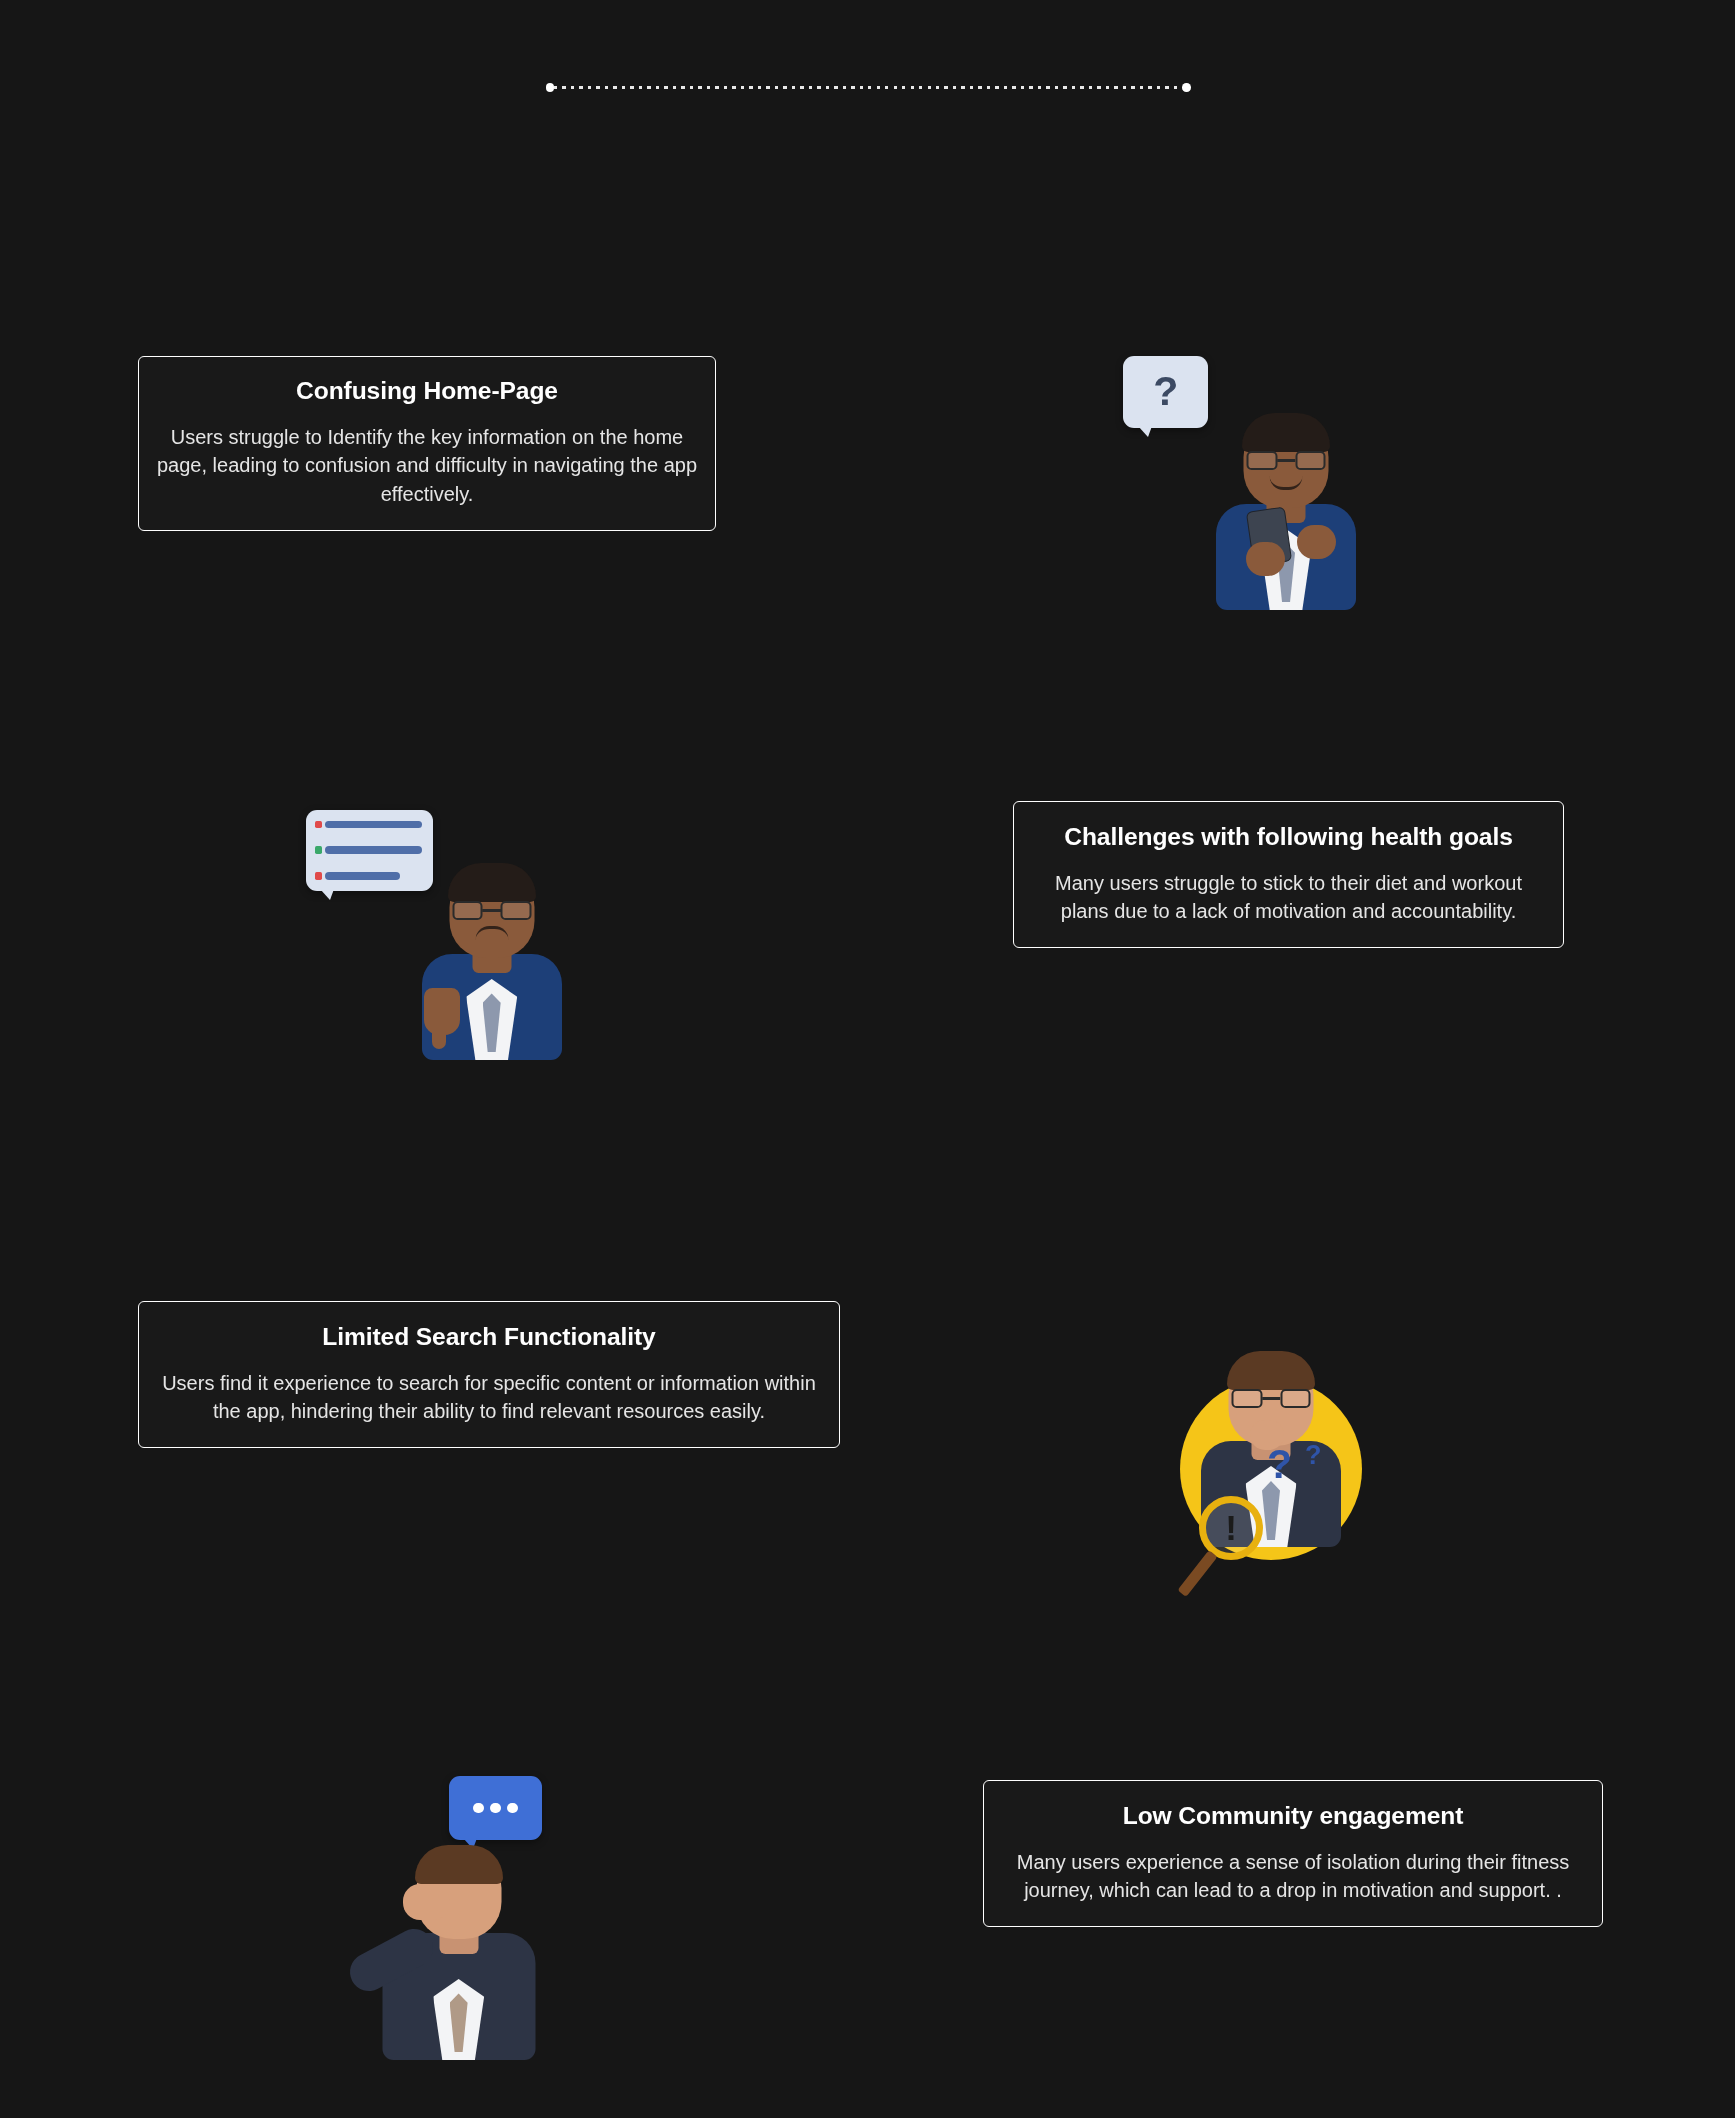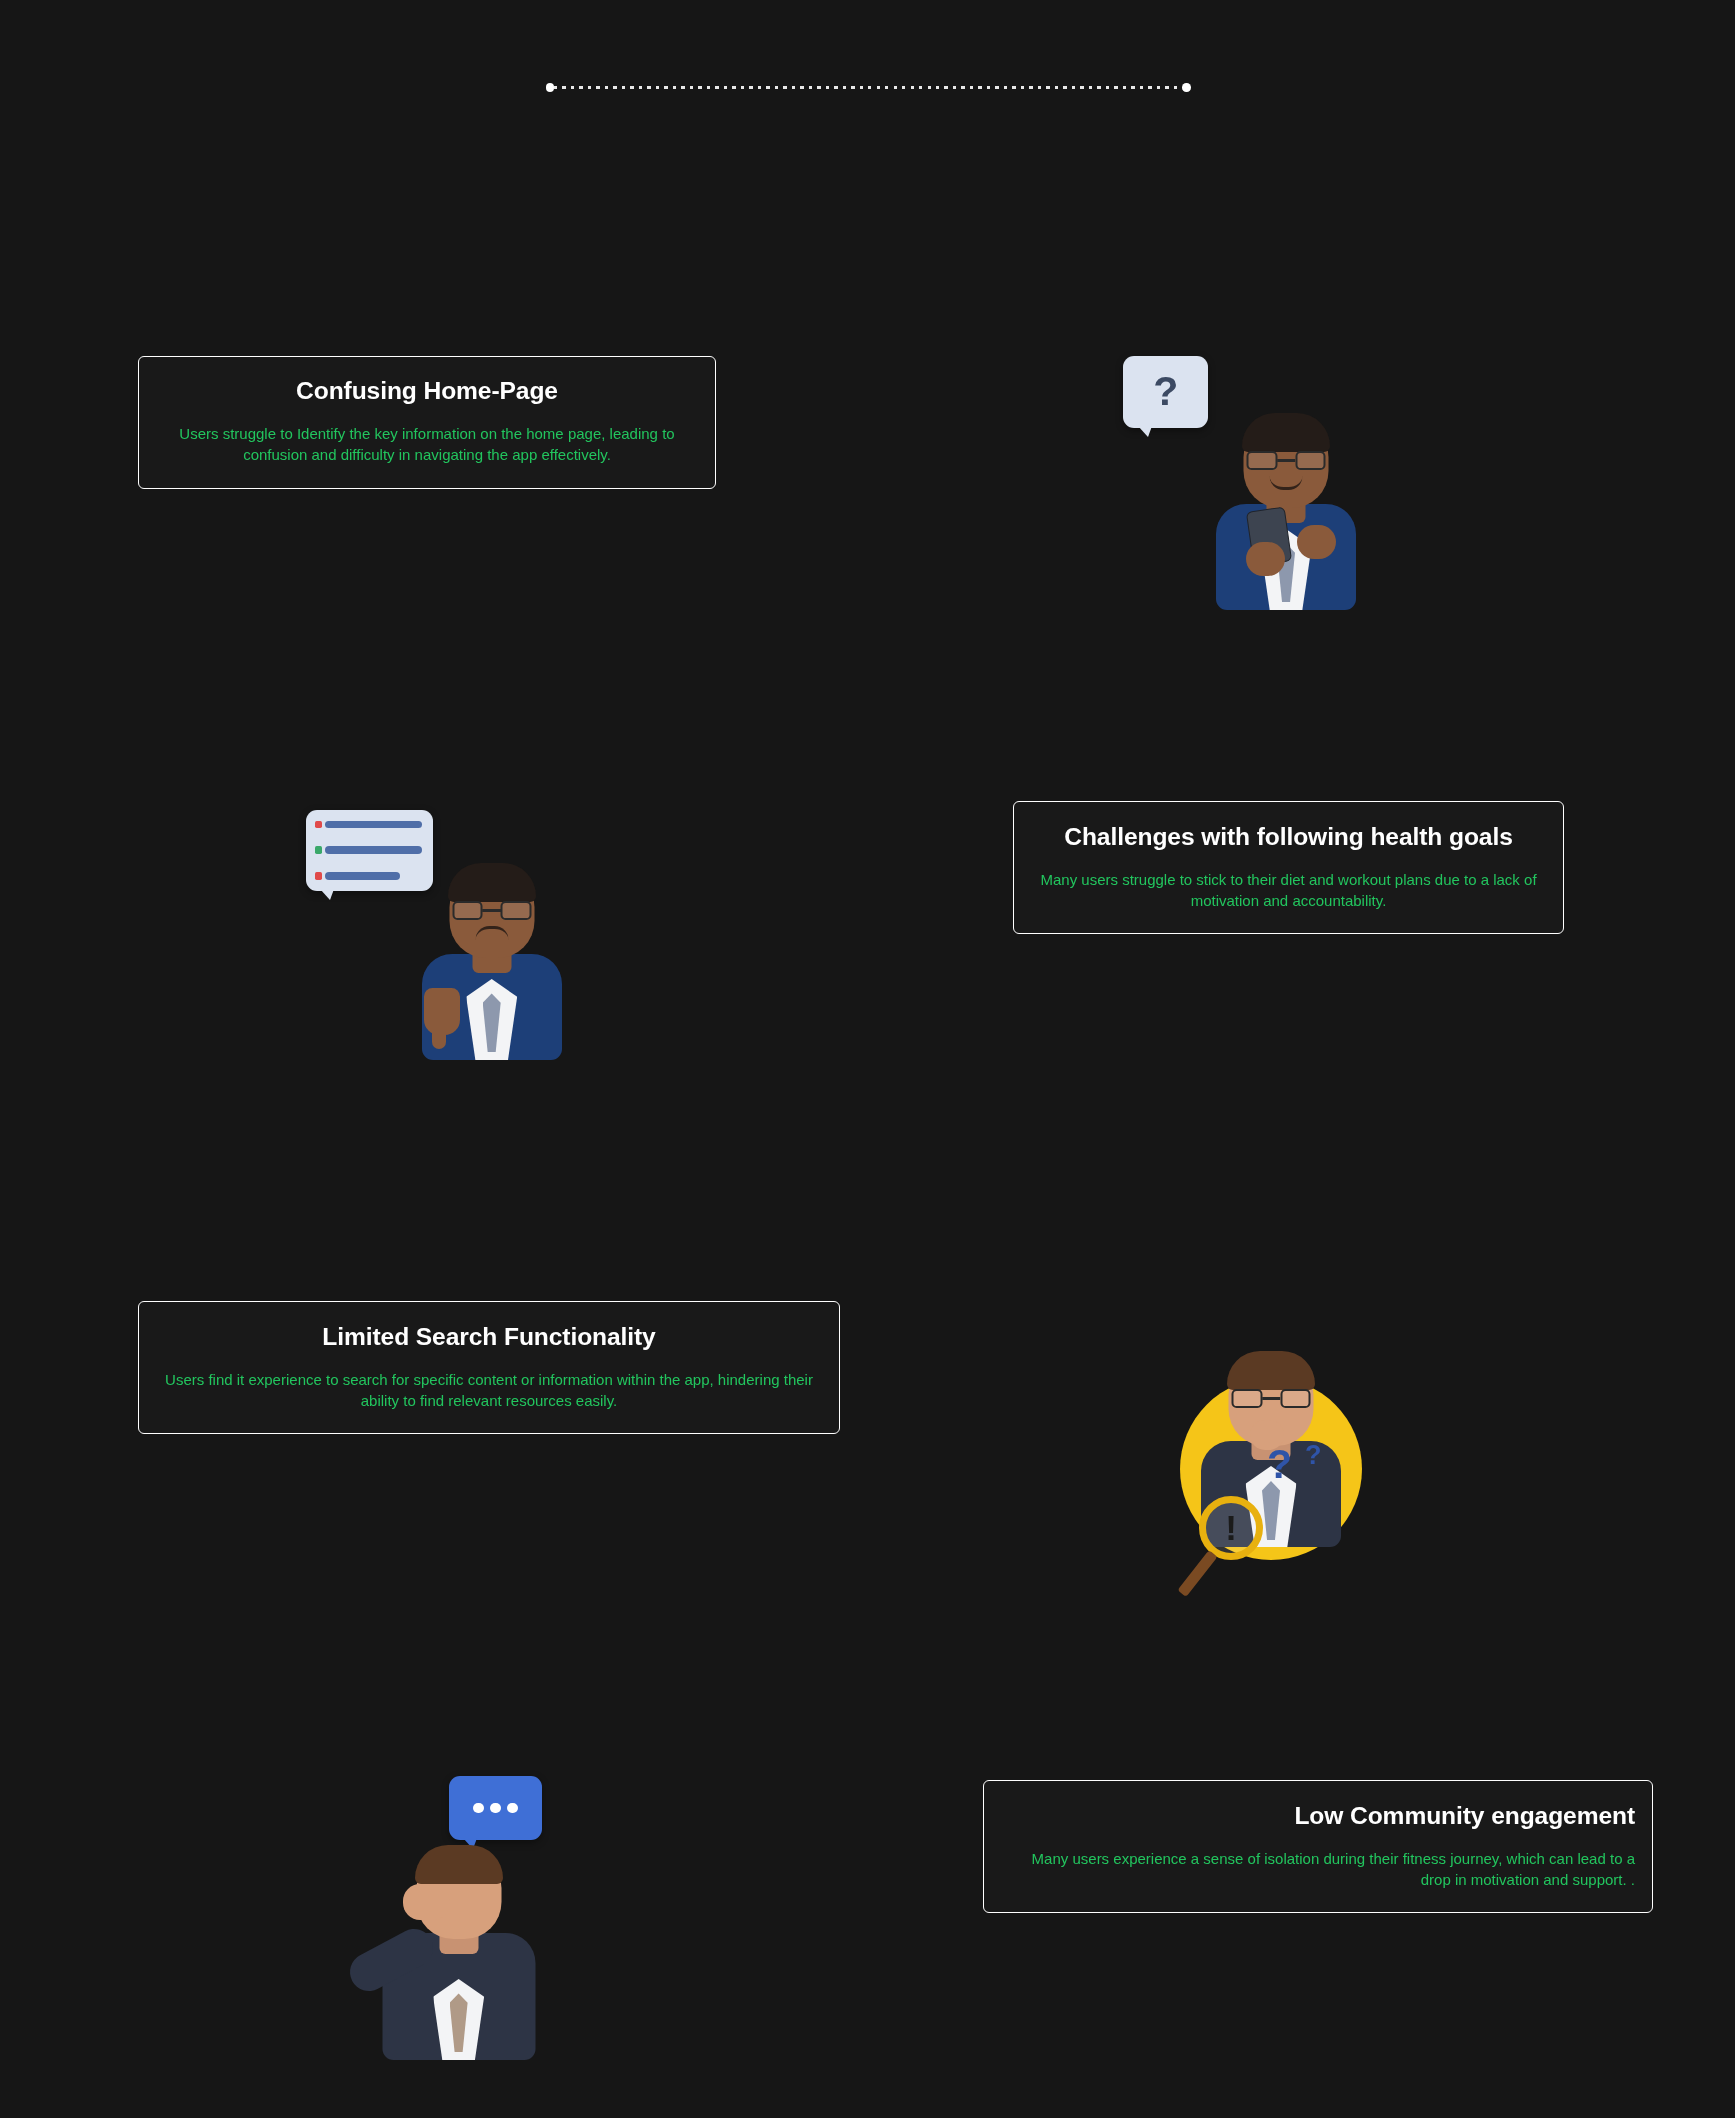--- a/index.html
+++ b/index.html
@@ -83,22 +83,22 @@
 
   .card-title {
     color: #ffffff;
     font-size: 24.6px;
     font-weight: bold;
     line-height: 1.22;
     letter-spacing: -0.1px;
   }
 
   .card-body {
-    color: #22c55e;
-    font-size: 15px;
+    color: #e5e5e5;
+    font-size: 20px;
     line-height: 1.42;
     margin-top: 17px;
     font-weight: 400;
   }
 
   
   .illus {
     position: relative;
   }
 
@@ -528,20 +528,20 @@
         <div class="shirt" style="left:46%;"></div>
         <div class="tie" style="left:46%; background:#b09a87;"></div>
         <div class="neck light" style="left:46%; bottom:106px;"></div>
         <div class="head light" style="left:46%; bottom:121px;"></div>
         <div class="hair brown" style="left:46%; bottom:176px;"></div>
         <div class="facepalm-arm"></div>
         <div class="hand light" style="bottom:140px; left:81px; width:47px; height:36px;"></div>
       </div>
     </div>
 
-    <div class="card" style="position:absolute; left:983px; top:17px; width:670px;text-align:right;">
+    <div class="card" style="position:absolute; left:983px; top:17px; width:620px;">
       <div class="card-title">Low Community engagement</div>
       <div class="card-body">Many users experience a sense of isolation during their fitness journey, which can lead to a drop in motivation and support. .</div>
     </div>
   </div>
 
 </div>
 
 
 </body></html>

